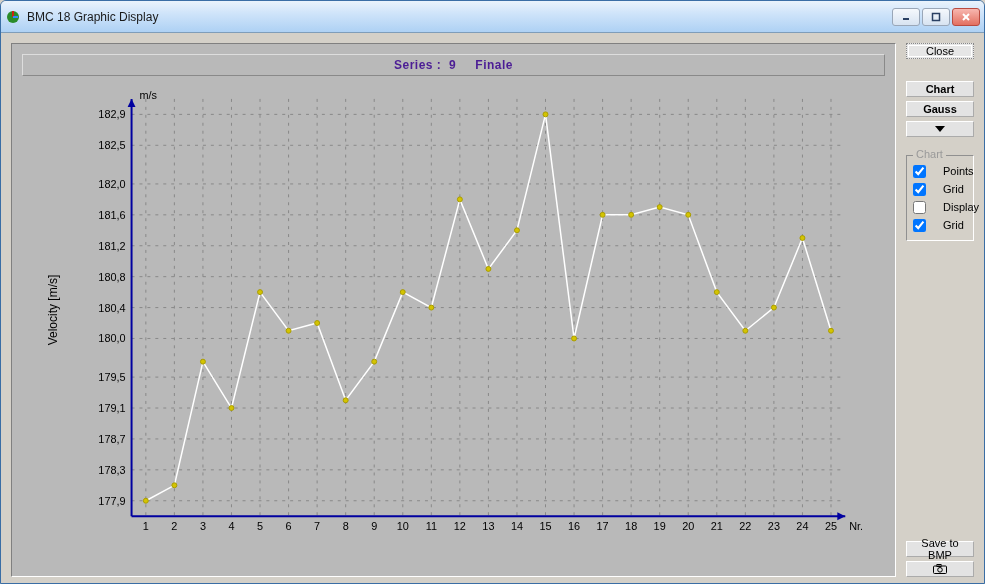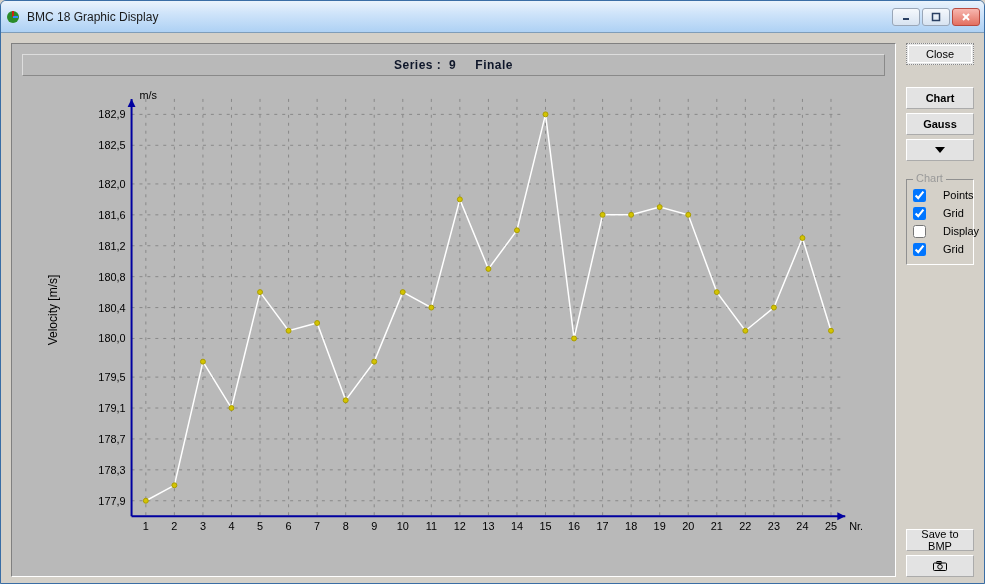--- a/index.html
+++ b/index.html
@@ -69,21 +69,21 @@
 }
 .chart-title-bar {
   height: 22px;
   background: #b9b9b9;
   border: 1px outset #ddd;
   display:flex;
   align-items:center;
   justify-content:center;
   font-weight:bold;
   font-size:12px;
-  color:#0f172a;
+  color:#4c1d95;
   margin-bottom: 10px;
   letter-spacing:0.5px;
 }
 .plot-container {
   position:absolute;
   left: 70px;
   top: 45px;
   right: 20px;
   bottom: 30px;
 }
@@ -98,21 +98,21 @@
   white-space:nowrap;
 }
 .side-panel {
   width: 80px;
   padding: 10px 10px 10px 2px;
   display:flex;
   flex-direction:column;
   gap: 4px;
 }
 .btn {
-  height: 22px;
+  height: 16px;
   border: 1px outset #fff;
   background: #e3e3e3;
   font-size: 11px;
   font-family: inherit;
   cursor:pointer;
   display:flex;
   align-items:center;
   justify-content:center;
   padding: 0 4px;
 }

